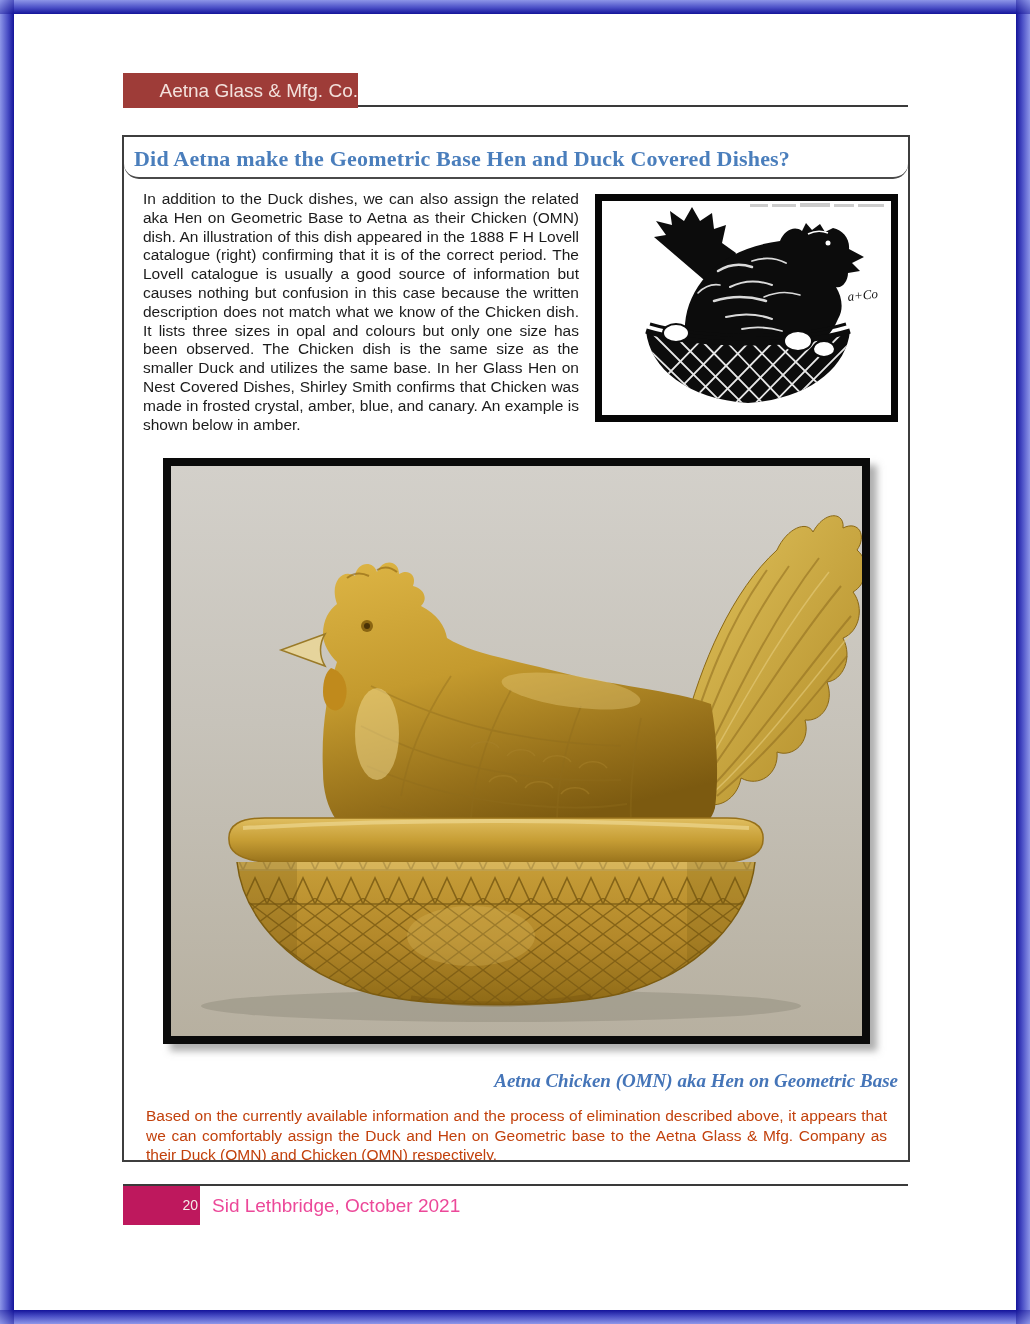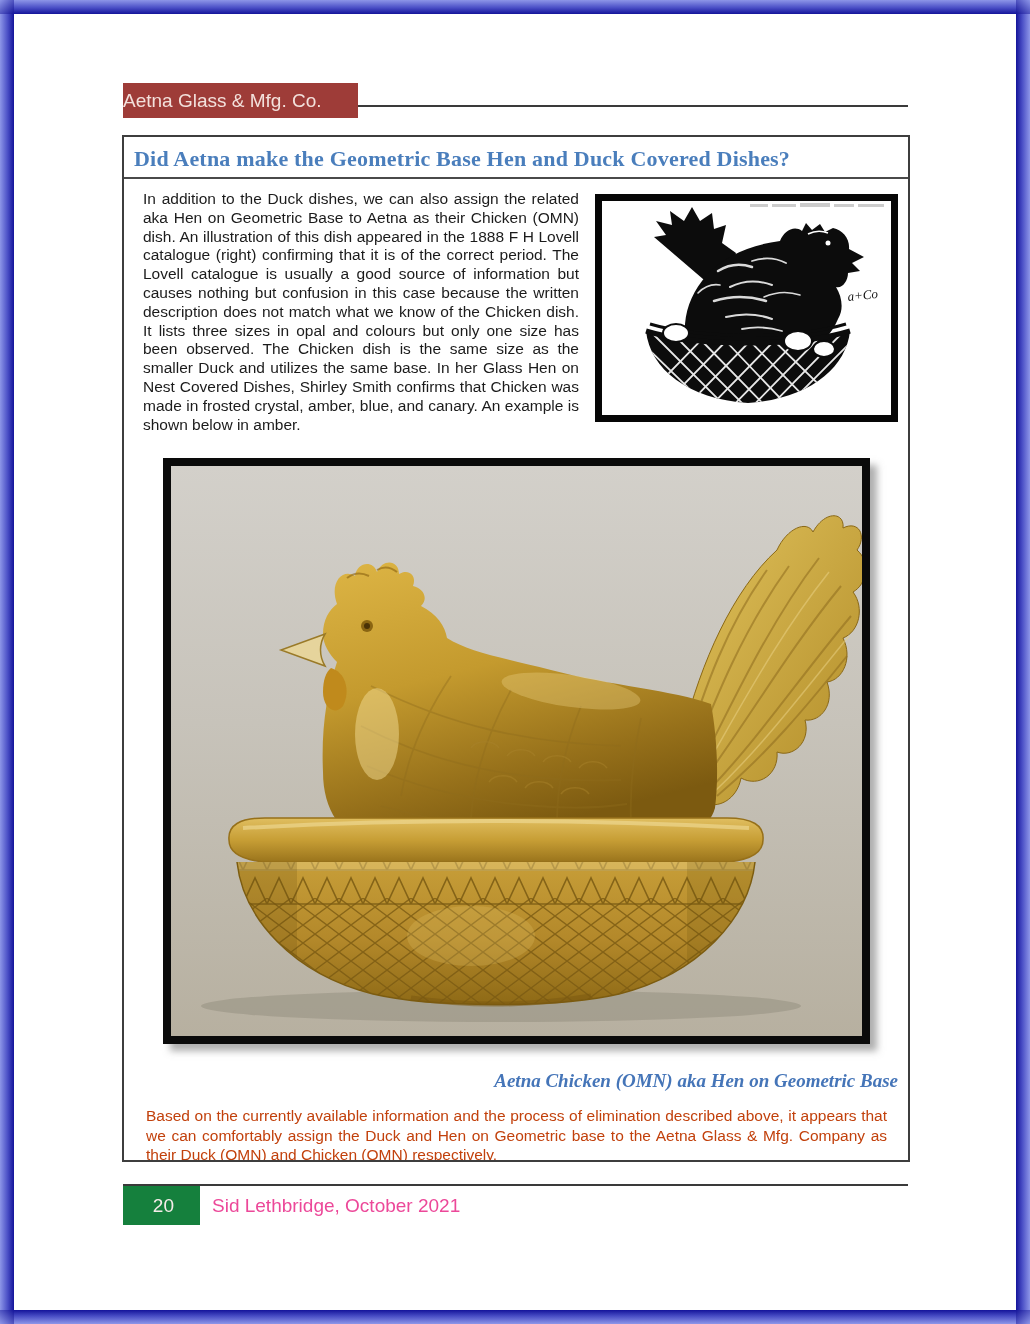--- a/index.html
+++ b/index.html
@@ -10,43 +10,43 @@
   .fr-top{left:0;top:0;width:1030px;height:14px;background:linear-gradient(180deg,#8d96e8 0%,#4a4fc6 55%,#14149a 100%);}
   .fr-bottom{left:0;bottom:0;width:1030px;height:14px;background:linear-gradient(0deg,#8d96e8 0%,#4a4fc6 55%,#14149a 100%);}
   .fr-left{left:0;top:0;width:14px;height:1324px;background:linear-gradient(90deg,#8d96e8 0%,#4a4fc6 55%,#14149a 100%);}
   .fr-right{right:0;top:0;width:14px;height:1324px;background:linear-gradient(270deg,#8d96e8 0%,#4a4fc6 55%,#14149a 100%);}
   .fr-tl{left:0;top:0;width:14px;height:14px;background:linear-gradient(135deg,#8d96e8 0%,#14149a 100%);}
   .fr-tr{right:0;top:0;width:14px;height:14px;background:linear-gradient(225deg,#8d96e8 0%,#14149a 100%);}
   .fr-bl{left:0;bottom:0;width:14px;height:14px;background:linear-gradient(45deg,#8d96e8 0%,#14149a 100%);}
   .fr-br{right:0;bottom:0;width:14px;height:14px;background:linear-gradient(315deg,#8d96e8 0%,#14149a 100%);}
   
   .header-box{position:absolute;left:123px;top:73px;width:235px;height:35px;background:#9e3c38;
-      color:#f3e1dc;font-size:19px;line-height:35px;text-align:left;z-index:2;margin-top:10px;}
+      color:#f3e1dc;font-size:19px;line-height:35px;text-align:right;z-index:2;}
   .header-rule{position:absolute;left:358px;top:105px;width:550px;height:2px;background:#3a3a3a;}
   
   .article-box{position:absolute;left:122px;top:135px;width:788px;height:1027px;
       border:2px solid #3e3e3e;box-sizing:border-box;background:#ffffff;overflow:hidden;}
   .article-title{height:40px;line-height:44px;padding-left:10px;border-bottom:2px solid #4a4a4a;
       font-family:"Liberation Serif",serif;font-weight:bold;font-size:22px;color:#4a7ebc;letter-spacing:0.2px;
-      white-space:nowrap;}
+      white-space:nowrap;border-radius:15px;}
   .article-flow{padding:3px 10px 0 11px;font-size:15.5px;line-height:18.8px;color:#1b1b1b;text-align:justify;}
   .article-flow p{margin:8px;}
   .lovell-figure{float:right;width:303px;height:228px;box-sizing:border-box;border:7px solid #060606;
       background:#ffffff;margin:12px 0 10px 16px;}
   .lovell-figure svg{display:block;width:289px;height:214px;}
   .photo-figure{clear:both;width:707px;height:586px;box-sizing:border-box;border:8px solid #0a0a0a;
       margin:24px auto 0;background:#c6c2b9;box-shadow:7px 7px 7px rgba(110,110,110,0.55);}
   .photo-figure svg{display:block;width:691px;height:570px;}
   .photo-caption{margin-top:28px;text-align:right;font-family:"Liberation Serif",serif;
       font-weight:bold;font-style:italic;font-size:19px;color:#4575b8;}
   .closing-para{margin:15px 11px 0;font-size:15.5px;line-height:19.5px;color:#c2410c;text-align:justify;}
   
   .footer-rule{position:absolute;left:123px;top:1184px;width:785px;height:2px;background:#3a3a3a;}
-  .footer-page-box{position:absolute;left:123px;top:1186px;width:77px;height:39px;background:#15803d;
-      color:#f5ece9;font-size:19px;line-height:39px;text-align:right;padding-right:26px;box-sizing:border-box;}
+  .footer-page-box{position:absolute;left:123px;top:1186px;width:77px;height:39px;background:#be185d;
+      color:#f5ece9;font-size:14px;line-height:39px;text-align:right;padding-right:2px;box-sizing:border-box;}
   .footer-credit{position:absolute;left:212px;top:1186px;height:39px;line-height:39px;
       font-size:19px;color:#ec4899;}
 </style>
 </head>
 <body>
 
 <div class="page">
 
   <div class="header-box">
     <span>Aetna Glass &amp; Mfg. Co.</span>

